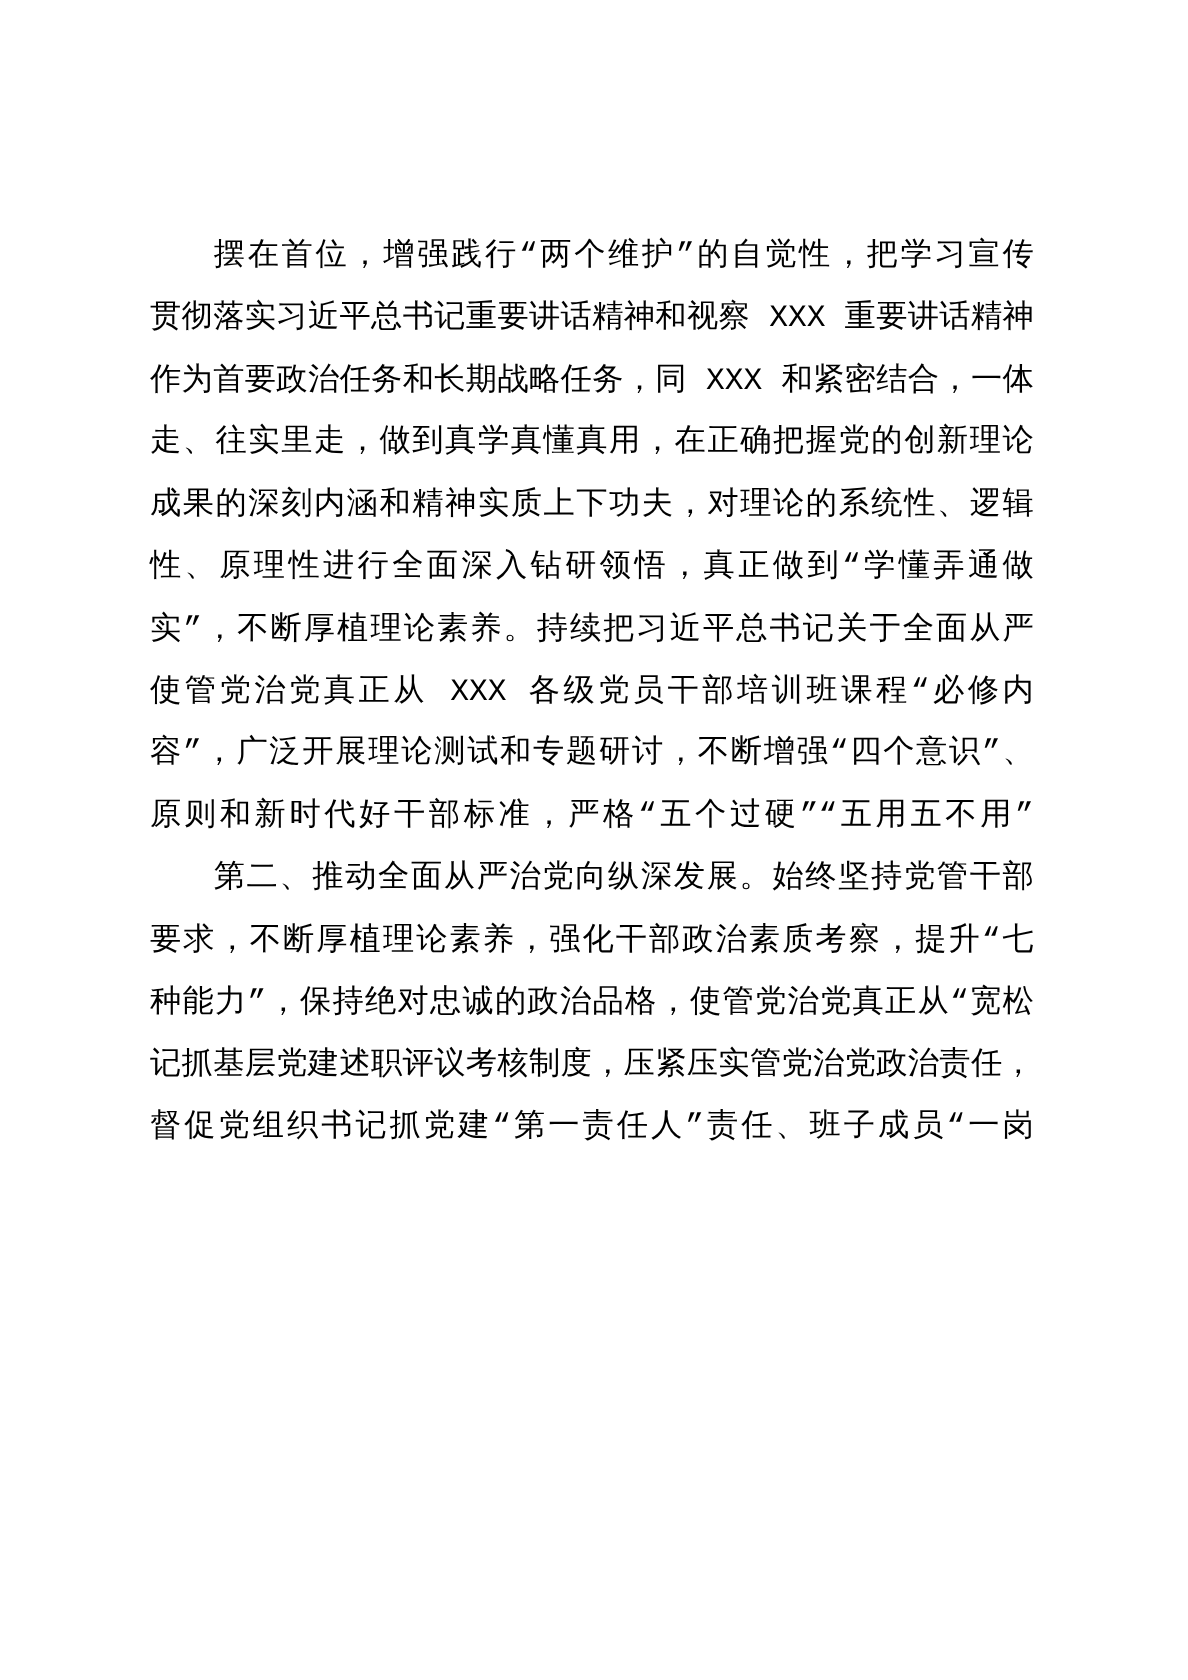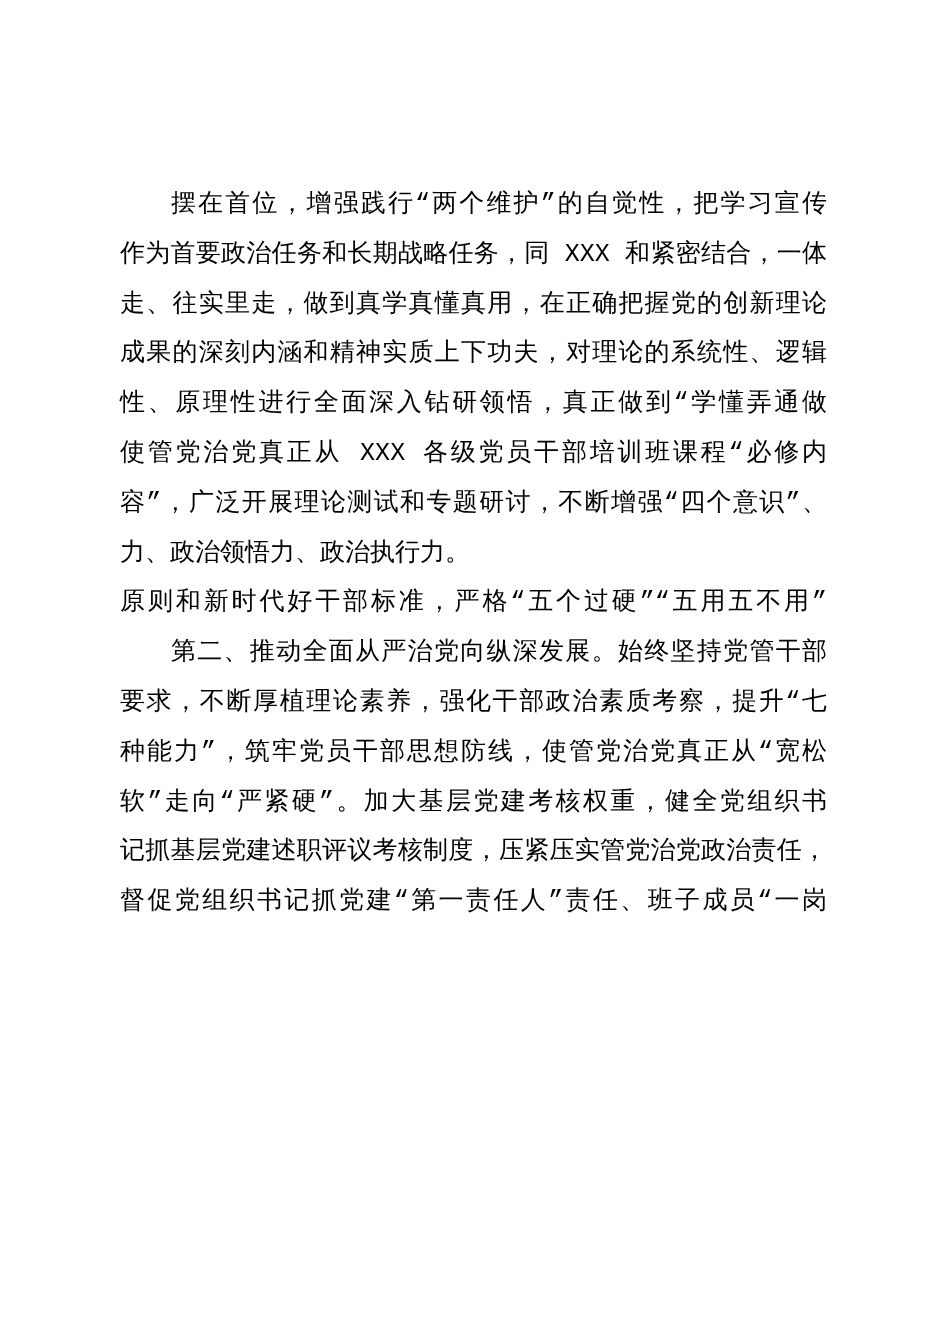--- a/index.html
+++ b/index.html
@@ -37,33 +37,33 @@
   }
 </style>
 </head>
 <body>
 
 <div class="page">
   <div class="text-block">
 
     <div class="paragraph">
       <div class="line indent">摆在首位，增强践行“两个维护”的自觉性，把学习宣传</div>
+      <div class="line">贯彻落实习近平总书记重要讲话精神和视察 XXX 重要讲话精神</div>
       <div class="line">作为首要政治任务和长期战略任务，同 XXX 和紧密结合，一体</div>
       <div class="line">走、往实里走，做到真学真懂真用，在正确把握党的创新理论</div>
       <div class="line">成果的深刻内涵和精神实质上下功夫，对理论的系统性、逻辑</div>
       <div class="line">性、原理性进行全面深入钻研领悟，真正做到“学懂弄通做</div>
+      <div class="line">实”，不断厚植理论素养。持续把习近平总书记关于全面从严</div>
       <div class="line">使管党治党真正从 XXX 各级党员干部培训班课程“必修内</div>
       <div class="line">容”，广泛开展理论测试和专题研讨，不断增强“四个意识”、</div>
-      <div class="line para-end">力、政治领悟力、政治执行力。</div>
     </div>
 
     <div class="paragraph">
       <div class="line">原则和新时代好干部标准，严格“五个过硬”“五用五不用”</div>
       <div class="line indent">第二、推动全面从严治党向纵深发展。始终坚持党管干部</div>
       <div class="line">要求，不断厚植理论素养，强化干部政治素质考察，提升“七</div>
-      <div class="line">种能力”，筑牢党员干部思想防线，使管党治党真正从“宽松</div>
-      <div class="line">软”走向“严紧硬”。加大基层党建考核权重，健全党组织书</div>
+      <div class="line">种能力”，保持绝对忠诚的政治品格，使管党治党真正从“宽松</div>
       <div class="line">记抓基层党建述职评议考核制度，压紧压实管党治党政治责任，</div>
       <div class="line">督促党组织书记抓党建“第一责任人”责任、班子成员“一岗</div>
     </div>
 
   </div>
 </div>
 
 </body></html>

